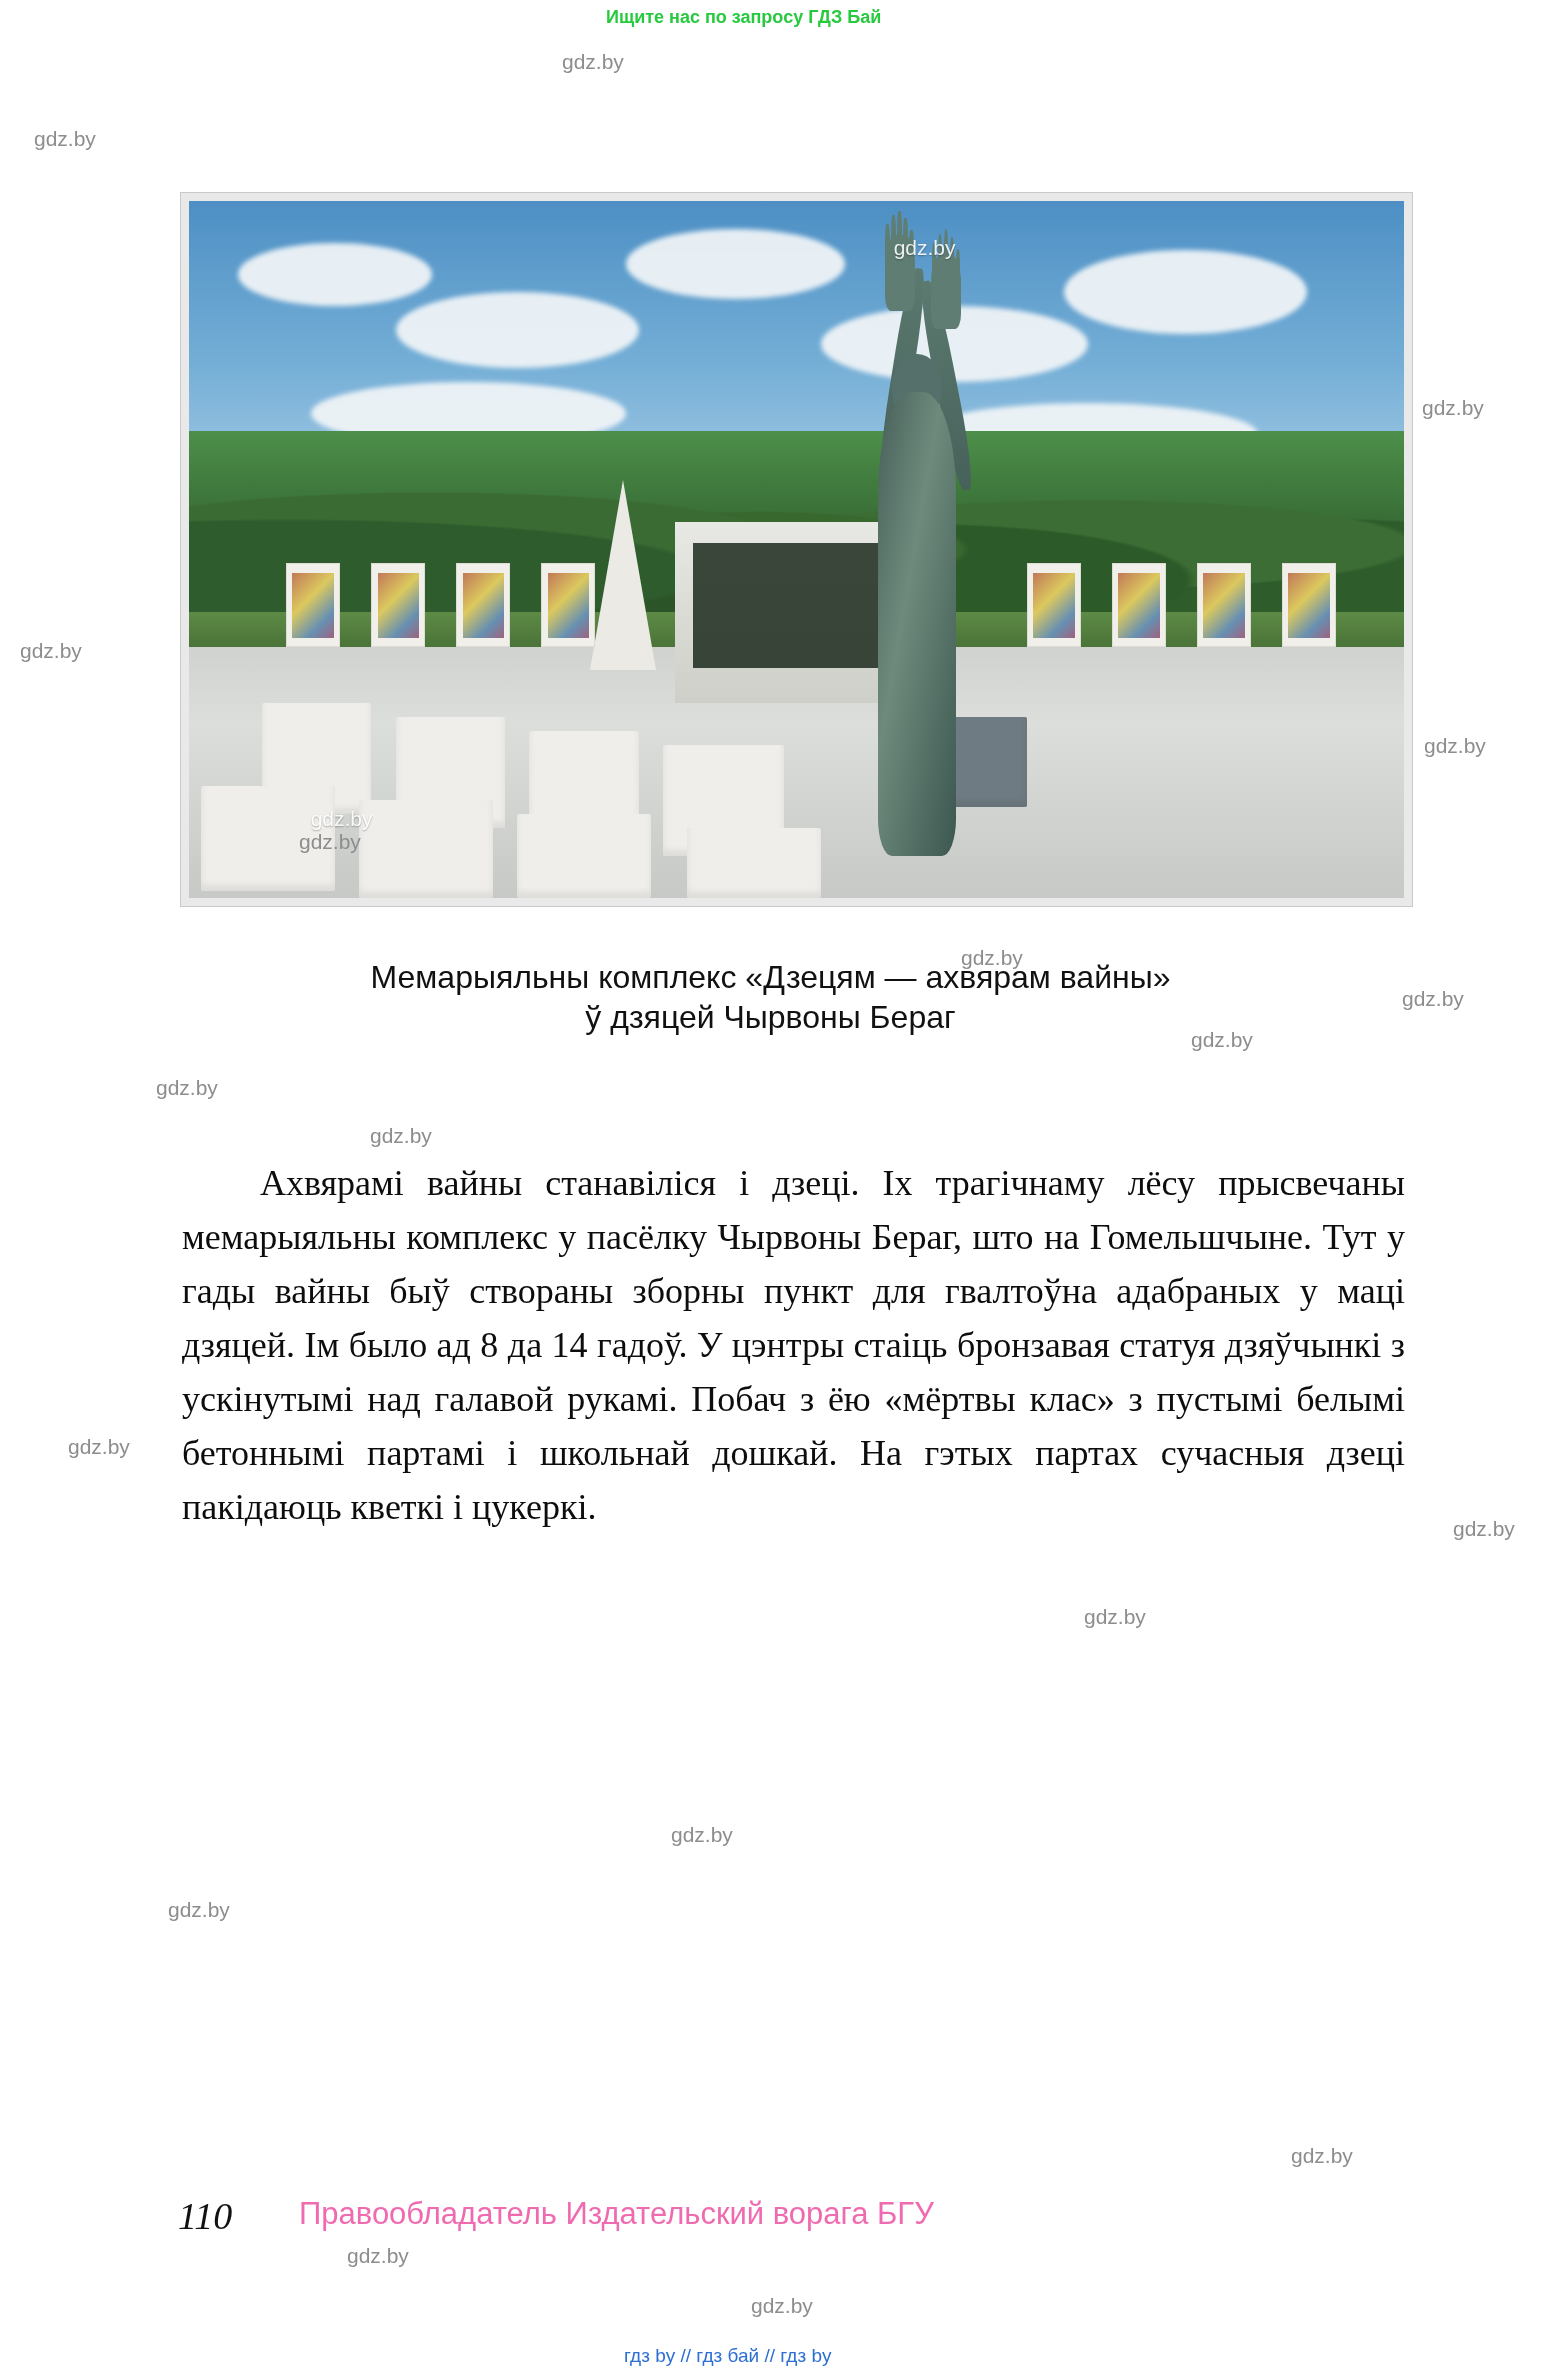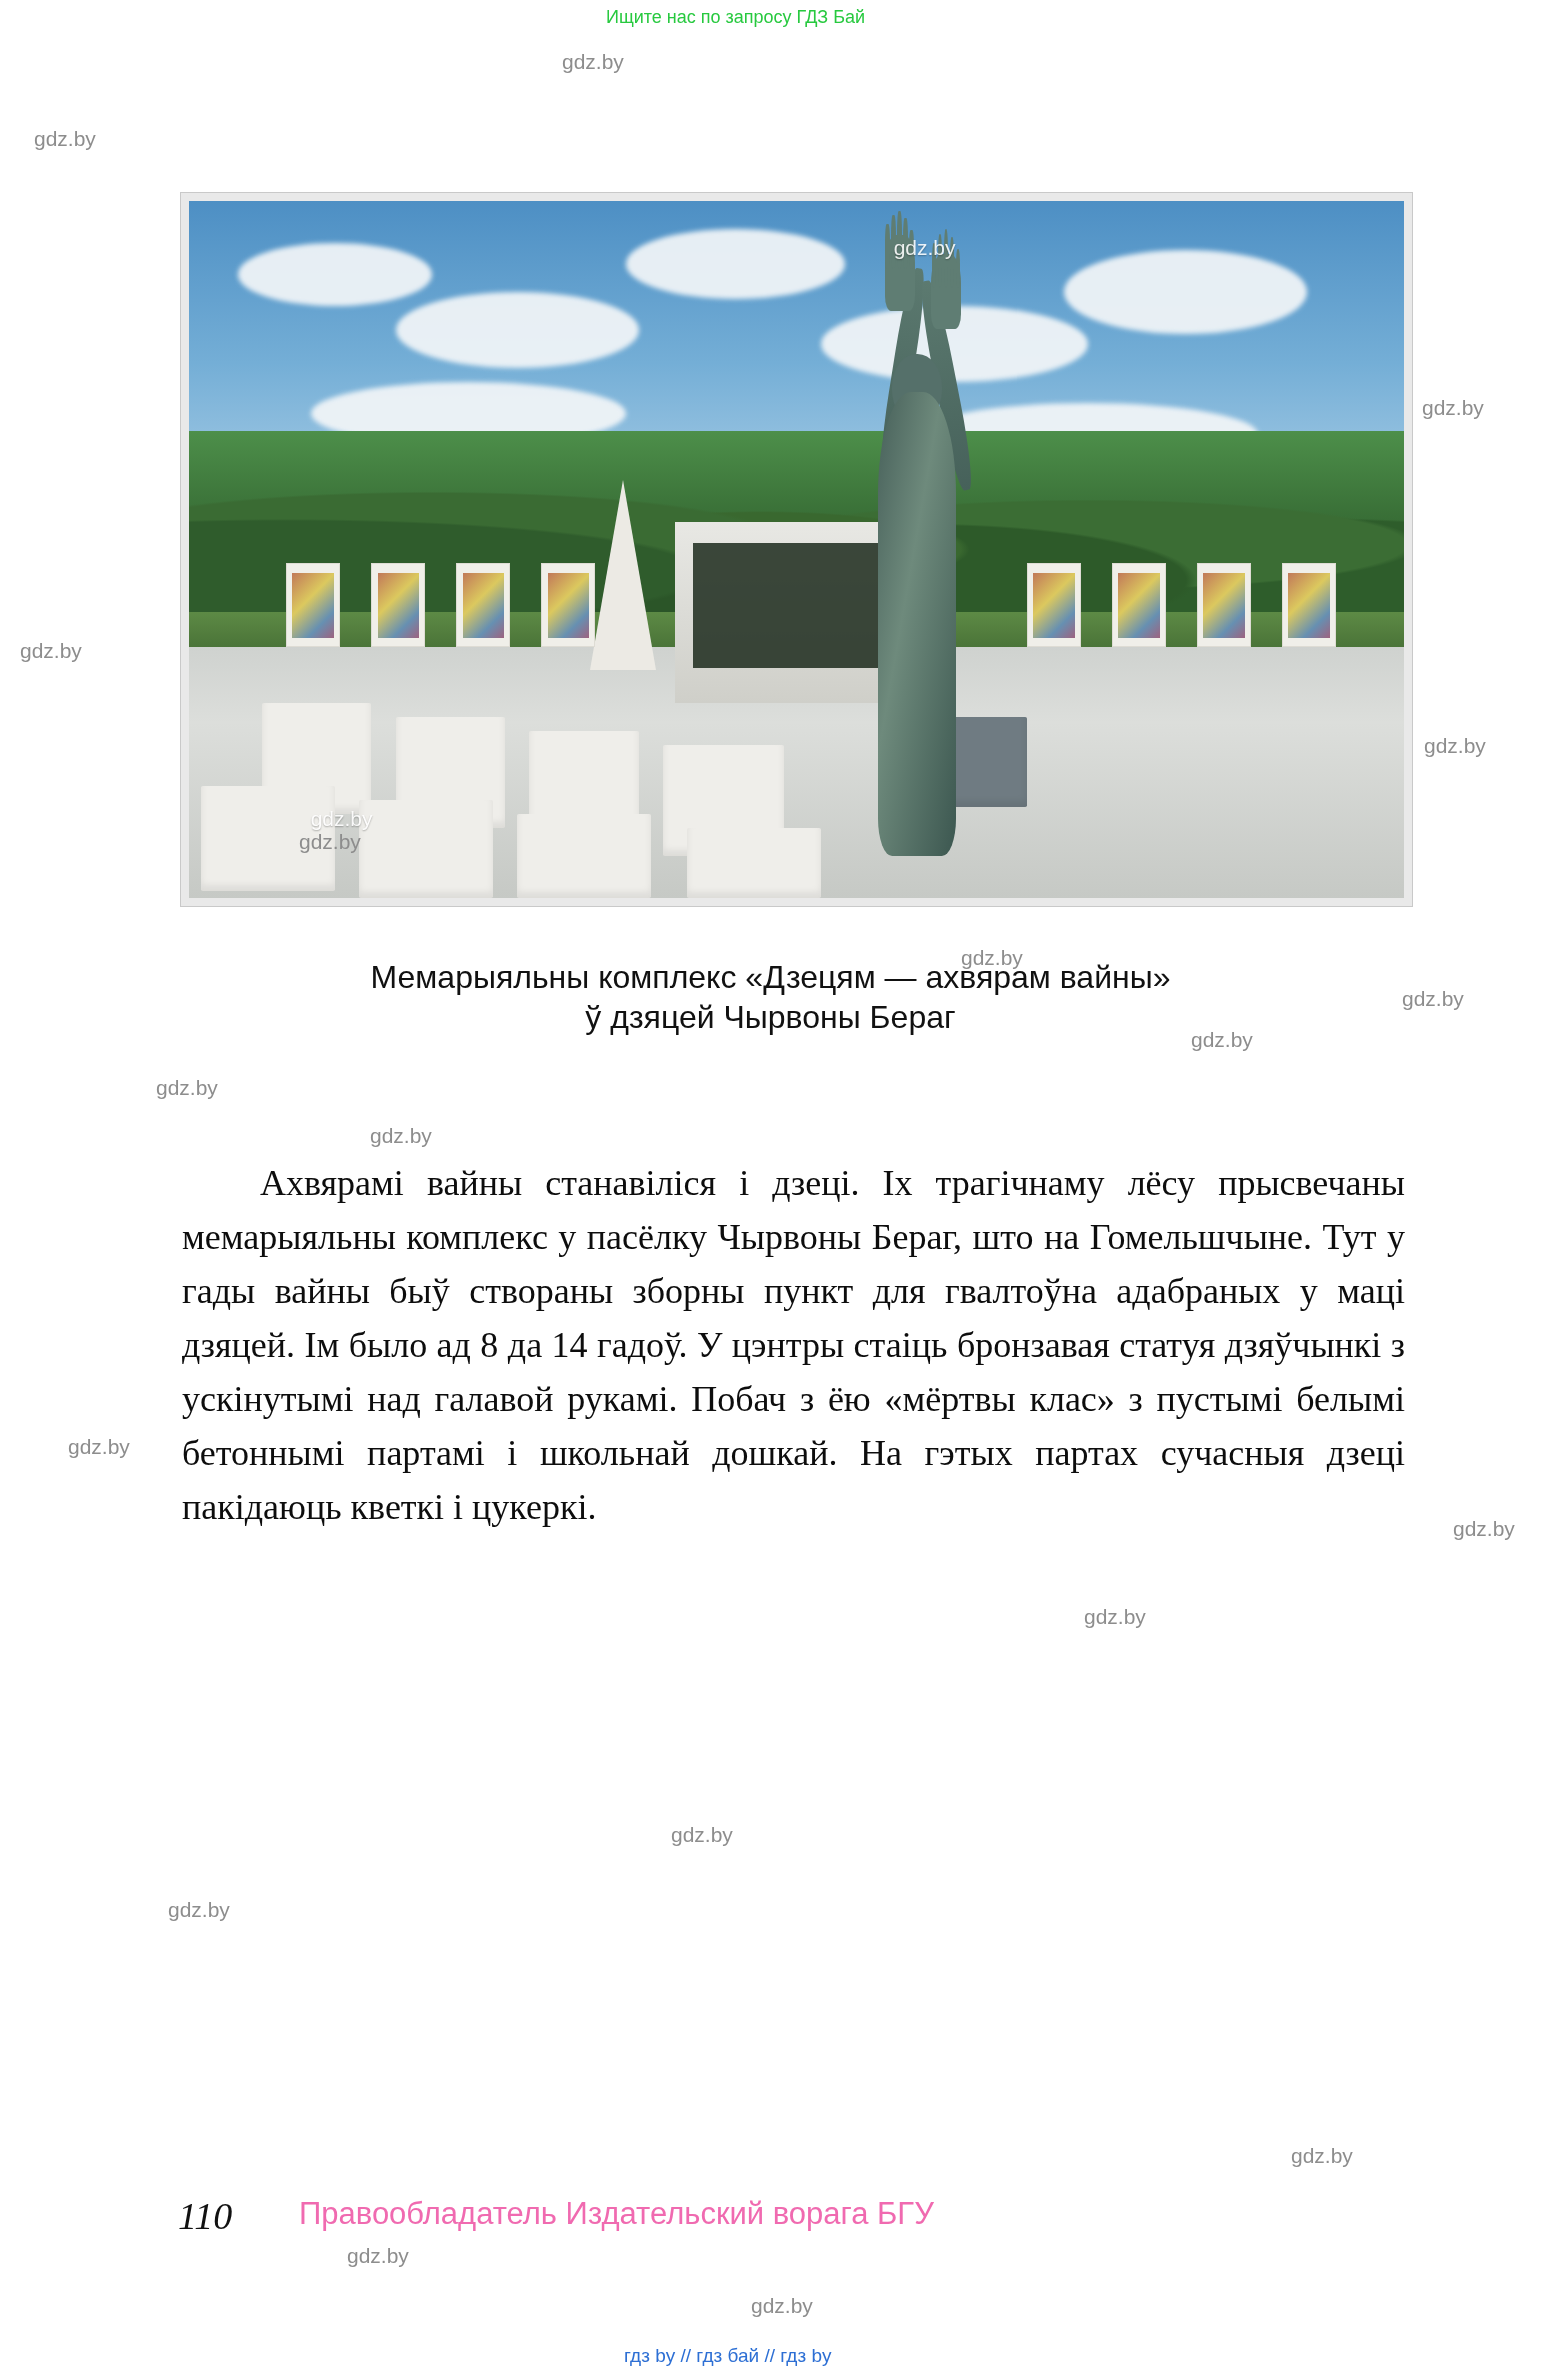--- a/index.html
+++ b/index.html
@@ -23,21 +23,21 @@
     font-size: 21px;
     white-space: nowrap;
     pointer-events: none;
   }
   .wm-top-green {
     position: absolute;
     left: 606px;
     top: 7.3px;
     color: #27c93f;
     font-size: 18px;
-    font-weight: normal;
+    font-weight: bold;
     white-space: nowrap;
   }
   .wm-bottom-blue {
     position: absolute;
     left: 624px;
     top: 2345px;
     color: #2d6fd4;
     font-size: 19px;
     white-space: nowrap;
   }

